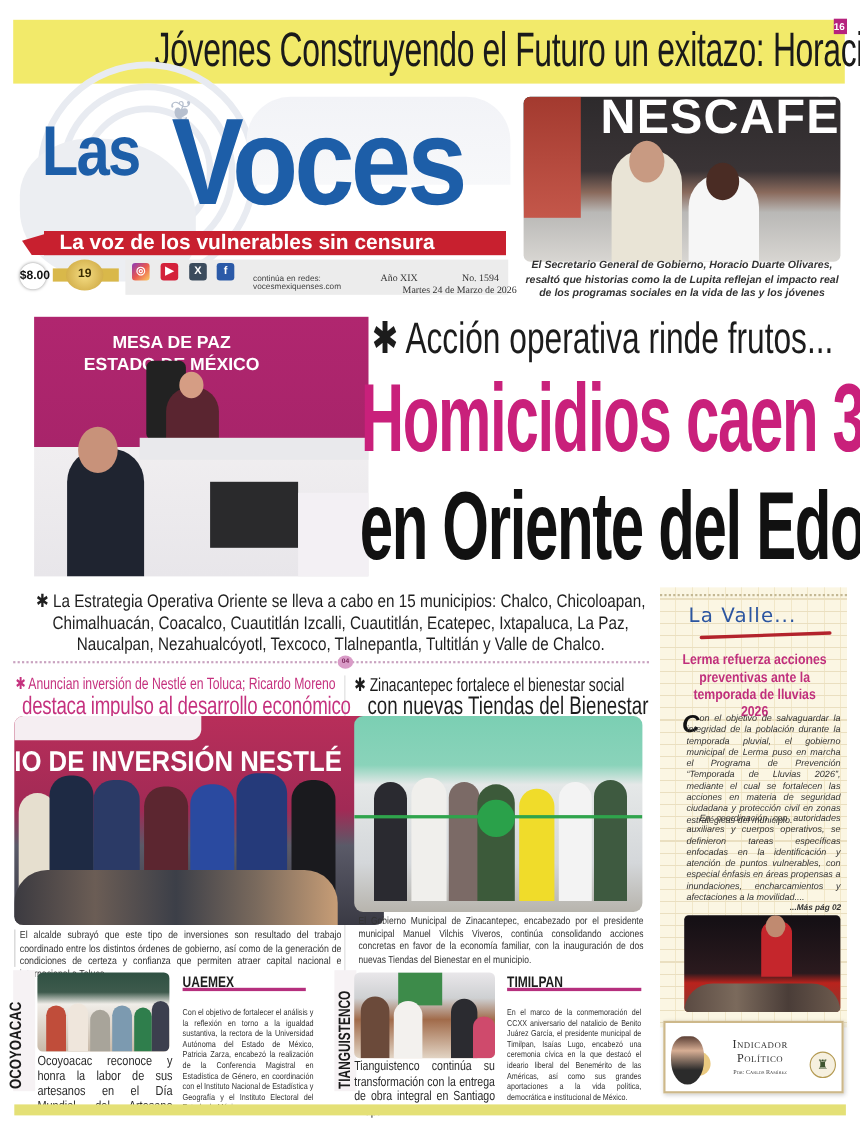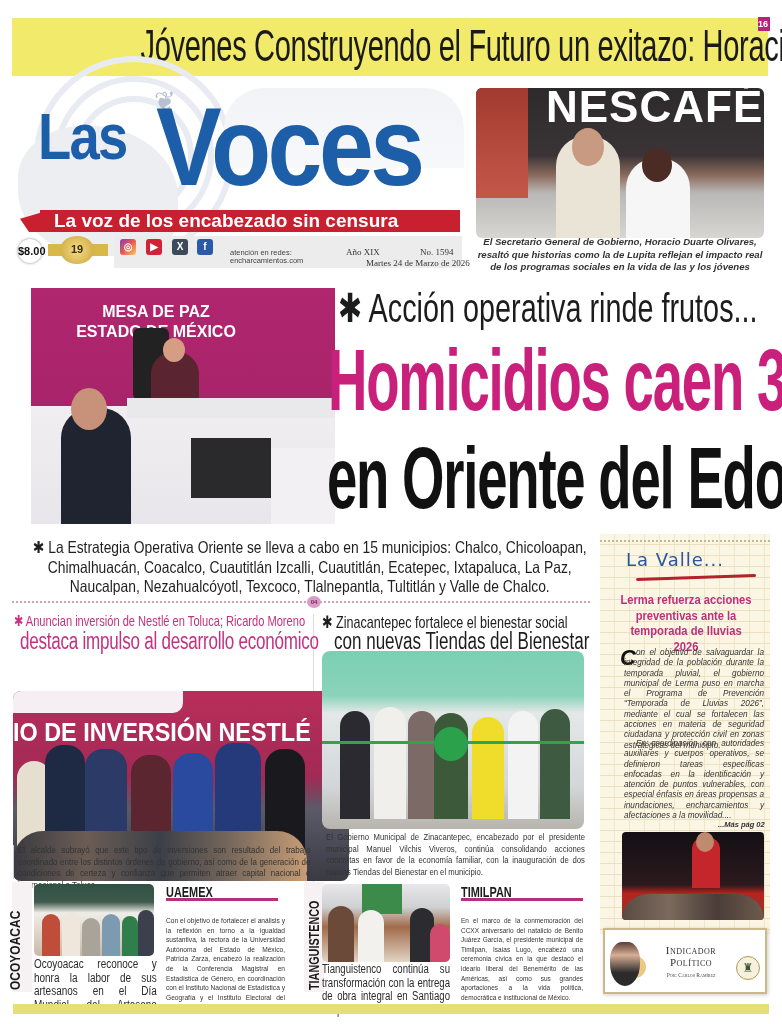--- a/index.html
+++ b/index.html
@@ -83,21 +83,21 @@
 
   
   #dotted-sep { left: 12px; top: 601px; width: 578px; border-top: 2px dotted #c9a3c0; }
   #sep-badge { left: 307px; top: 596px; width: 14px; height: 12px; border-radius: 50%; background: #d99bc7; font-size: 6px; text-align: center; line-height: 12px; color: #7a2459; font-weight: bold; }
   #col-divider { left: 313px; top: 614px; width: 1px; height: 270px; background: #ddd; }
 
   
   #nestle-head1 { left: 14px; top: 612px; font-size: 15px; color: #c5317e; white-space: nowrap; transform: scaleX(0.74); transform-origin: left; }
   #nestle-head2 { left: 20px; top: 628px; font-size: 23px; color: #c5317e; white-space: nowrap; transform: scaleX(0.74); transform-origin: left; letter-spacing: -0.3px; }
   #nestle-photo { left: 13px; top: 651px; width: 336px; height: 190px; border-radius: 8px; overflow: hidden;
-    background: linear-gradient(180deg, #b82e5a 0%, #a12a55 45%, #5a5a68 62%, #3a3a44 100%); margin-top: 40px; }
+    background: linear-gradient(180deg, #b82e5a 0%, #a12a55 45%, #5a5a68 62%, #3a3a44 100%); }
   #nestle-banner-strip { left: 0; top: 0; width: 170px; height: 22px; background: #f5eef2; border-radius: 0 0 10px 0; }
   #nestle-banner-text { left: 0; top: 26px; font-size: 26px; color: #fff; font-weight: bold; white-space: nowrap; transform: scaleX(0.9); transform-origin: left; }
   .person { background: #1e2a44; border-radius: 18px 18px 0 0; }
   #nestle-caption { left: 18px; top: 845px; width: 292px; font-size: 9.3px; line-height: 11.5px; color: #333; text-align: justify;
     transform: scaleX(0.86); transform-origin: left; width: 340px; }
   #nestle-caption-bar { left: 13px; top: 845px; width: 1px; height: 34px; background: #ccc; }
 
   
   #zina-head1 { left: 322px; top: 612px; font-size: 17px; color: #1c1c1c; white-space: nowrap; transform: scaleX(0.74); transform-origin: left; }
   #zina-head2 { left: 334px; top: 628px; font-size: 23px; color: #1c1c1c; white-space: nowrap; transform: scaleX(0.74); transform-origin: left; }
@@ -171,31 +171,31 @@
   <div class="abs" id="wave3"></div>
   <div class="abs" id="wave2"></div>
   <div class="abs" id="wave1"></div>
   <div class="abs" id="map-shape"></div>
   <div class="abs" id="silhouettes"></div>
   <div class="abs" id="angel-icon">❦</div>
   <div class="abs" id="logo-las">Las</div>
   <div class="abs" id="logo-voces">Voces</div>
   <div class="abs" id="slogan-tail"></div>
   <div class="abs" id="slogan-bar"></div>
-  <div class="abs" id="slogan">La voz de los encabezado sin censura</div>
+  <div class="abs" id="slogan">La voz de los vulnerables sin censura</div>
   <div class="abs" id="info-strip"></div>
   <div class="abs" id="price">$8.00</div>
   <div class="abs" id="anniv-ribbon"></div>
   <div class="abs" id="anniv-badge">19</div>
   <div class="abs social" id="ig-icon">◎</div>
   <div class="abs social" id="yt-icon">▶</div>
   <div class="abs social" id="x-icon">X</div>
   <div class="abs social" id="fb-icon">f</div>
-  <div class="abs" id="follow-label">atención en redes:</div>
-  <div class="abs" id="follow-url">encharcamientos.com</div>
+  <div class="abs" id="follow-label">continúa en redes:</div>
+  <div class="abs" id="follow-url">vocesmexiquenses.com</div>
   <div class="abs" id="year-label">Año XIX</div>
   <div class="abs" id="issue-label">No. 1594</div>
   <div class="abs" id="date-label">Martes 24 de Marzo de 2026</div>
 </div>
 
 <div class="abs" id="nescafe-photo">
   <div class="abs" id="building-left"></div>
   <div class="abs" id="nescafe-sign">NESCAFÉ</div>
   <div class="abs" id="man-figure"></div>
   <div class="abs" id="man-head"></div>

